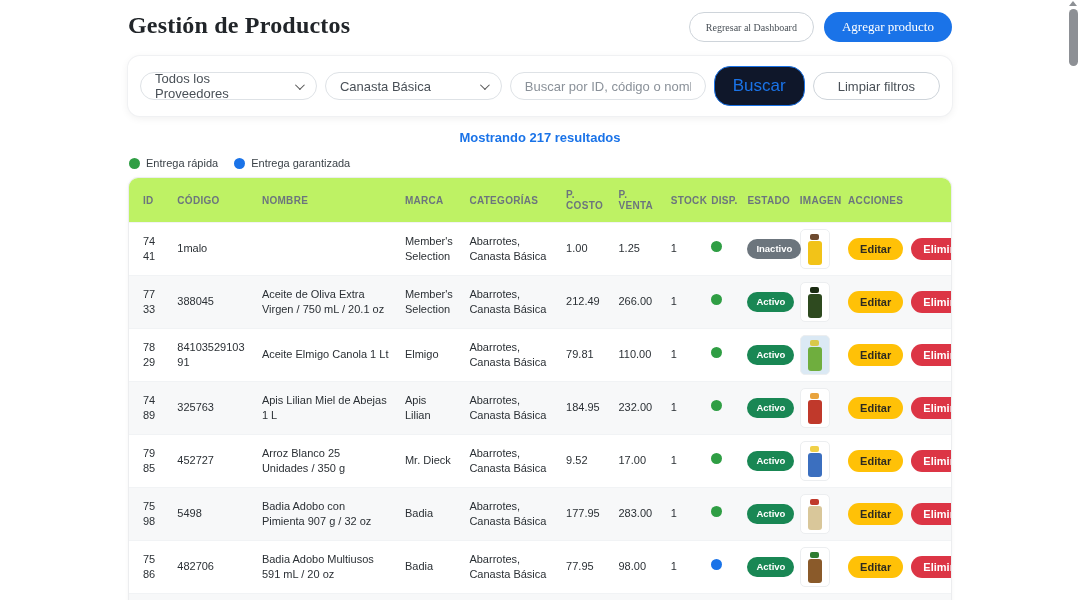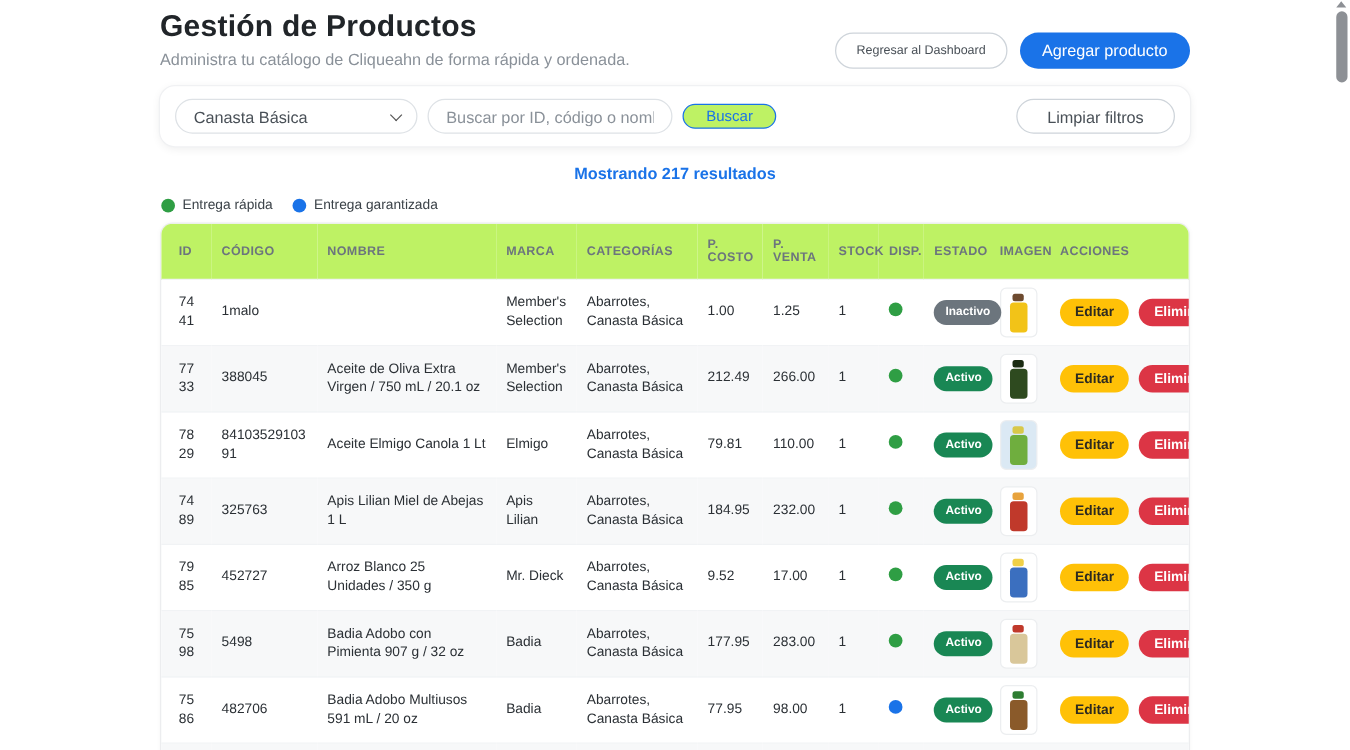--- a/index.html
+++ b/index.html
@@ -2,21 +2,21 @@
 <html style="--accent: #1a73e8; --green-dot: #2f9e44; --blue-dot: #1a73e8; --active-badge: #198754; --inactive-badge: #6c757d; --edit: #ffc107; --delete: #dc3545;"><head>
 <meta charset="utf-8">
 <style>
   * { margin: 0; padding: 0; box-sizing: border-box; }
   html, body { width: 1080px; height: 600px; overflow: hidden; background: #fff;
     font-family: "Liberation Sans", sans-serif; }
   .page { position: relative; width: 1080px; height: 600px; background: #fff; }
   .content { width: 824px; margin: 0 auto; padding-top: 8px; }
 
   
-  .header { display: flex; justify-content: space-between; align-items: flex-end; }
+  .header { display: flex; justify-content: space-between; align-items: center; font-family: Liberation Serif, serif; }
   .page-title { font-size: 24px; font-weight: 700; color: #212529; letter-spacing: .2px; }
   .page-subtitle { font-size: 13px; color: #8a9199; margin-top: 4px; }
   .header-actions { display: flex; gap: 10px; margin-top: 4px; }
   .btn { border: none; cursor: pointer; font-family: inherit; white-space: nowrap; }
   .btn-outline { background: #fff; border: 1px solid #ced4da; color: #495057;
     border-radius: 18px; padding: 7px 16px; font-size: 10px; }
   .btn-primary { background: var(--accent, #1a73e8); color: #fff; border-radius: 18px;
     padding: 7px 18px; font-size: 13px; }
 
   
@@ -24,22 +24,22 @@
     box-shadow: 0 0 0 1px #f0f1f3, 0 2px 8px rgba(0,0,0,.07);
     padding: 10px 12px; display: flex; align-items: center; gap: 8px; }
   .select-pill { width: 194px; height: 28px; border: 1px solid #dee2e6; border-radius: 16px;
     display: flex; align-items: center; justify-content: space-between;
     padding: 0 14px; font-size: 13px; color: #495057; cursor: pointer; background: #fff; }
   .chev { width: 7px; height: 7px; border-right: 1.6px solid #555; border-bottom: 1.6px solid #555;
     transform: rotate(45deg) translateY(-2px); margin-left: 8px; flex: 0 0 auto; }
   .search-input { width: 196px; height: 28px; border: 1px solid #dee2e6; border-radius: 16px;
     padding: 0 14px; font-size: 13px; color: #495057; font-family: inherit; outline: none; }
   .search-input::placeholder { color: #8a9199; }
-  .btn-search { background: #bef264; border: 1px solid var(--accent, #1a73e8);
-    color: var(--accent, #1a73e8); border-radius: 16px; height: 20px; padding: 0 18px; font-size: 12px; }
+  .btn-search { background: #0f172a; border: 1px solid var(--accent, #1a73e8);
+    color: var(--accent, #1a73e8); border-radius: 16px; height: 40px; padding: 0 18px; font-size: 17px; }
   .btn-clear { background: #fff; border: 1px solid #ced4da; color: #495057;
     border-radius: 16px; height: 28px; padding: 0 24px; font-size: 13px; margin-left: auto; }
 
   
   .results-line { text-align: center; color: var(--accent, #1a73e8); font-weight: 700;
     font-size: 13px; margin: 14px 0 12px; }
   .legend { display: flex; gap: 16px; align-items: flex-start; margin: 0 0 8px 1px; }
   .legend-item { display: flex; align-items: center; gap: 6px; font-size: 11px; color: #3b4248; }
   .dot { width: 11px; height: 11px; border-radius: 50%; display: inline-block; flex: 0 0 auto; }
   .dot-green { background: var(--green-dot, #2f9e44); }
@@ -80,29 +80,32 @@
 </style>
 </head>
 <body>
 
 <div class="page">
   <div class="content">
 
     <div class="header">
       <div>
         <div class="page-title">Gestión de Productos</div>
-        <div class="page-subtitle">Administra tu catálogo de Cliqueahn de forma rápida y ordenada.</div>
       </div>
       <div class="header-actions">
         <button class="btn btn-outline">Regresar al Dashboard</button>
         <button class="btn btn-primary">Agregar producto</button>
       </div>
     </div>
 
     <div class="filter-card">
+      <div class="select-pill">
+        <span>Todos los Proveedores</span>
+        <span class="chev"></span>
+      </div>
       <div class="select-pill">
         <span>Canasta Básica</span>
         <span class="chev"></span>
       </div>
       <input class="search-input" type="text" placeholder="Buscar por ID, código o nombre" style="">
       <button class="btn btn-search">Buscar</button>
       <button class="btn btn-clear">Limpiar filtros</button>
     </div>
 
     <div class="results-line">Mostrando 217 resultados</div>

